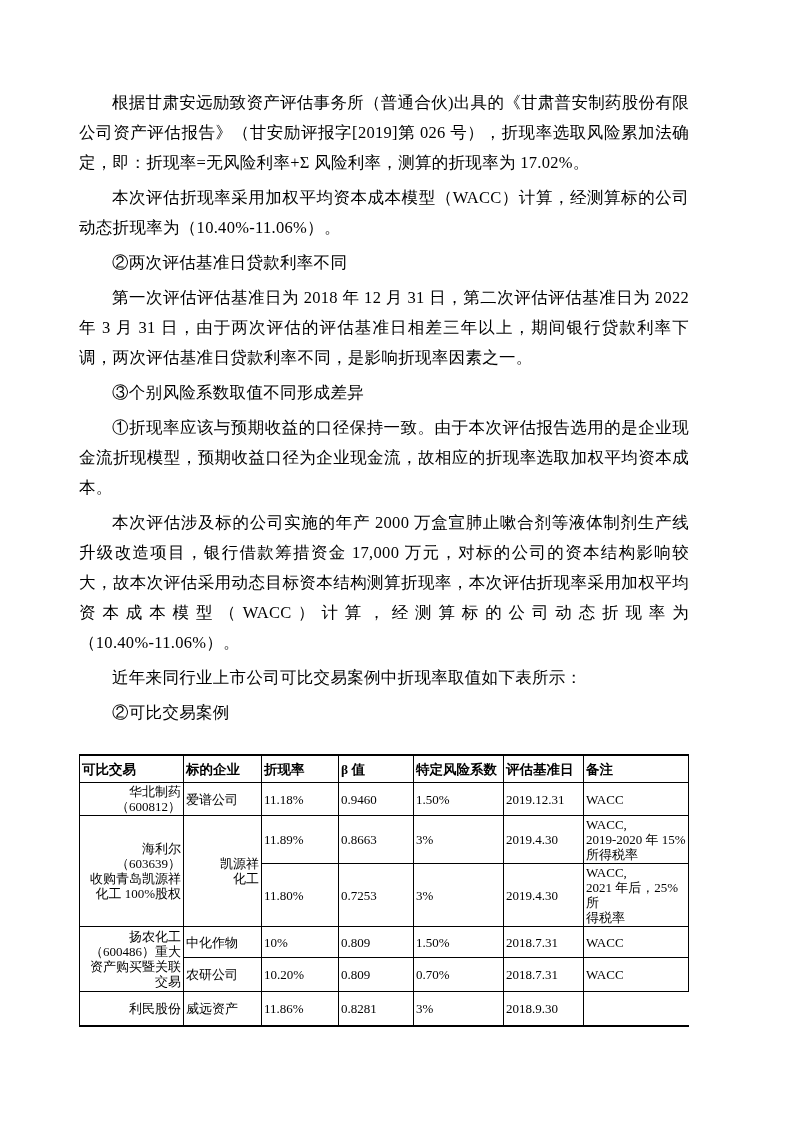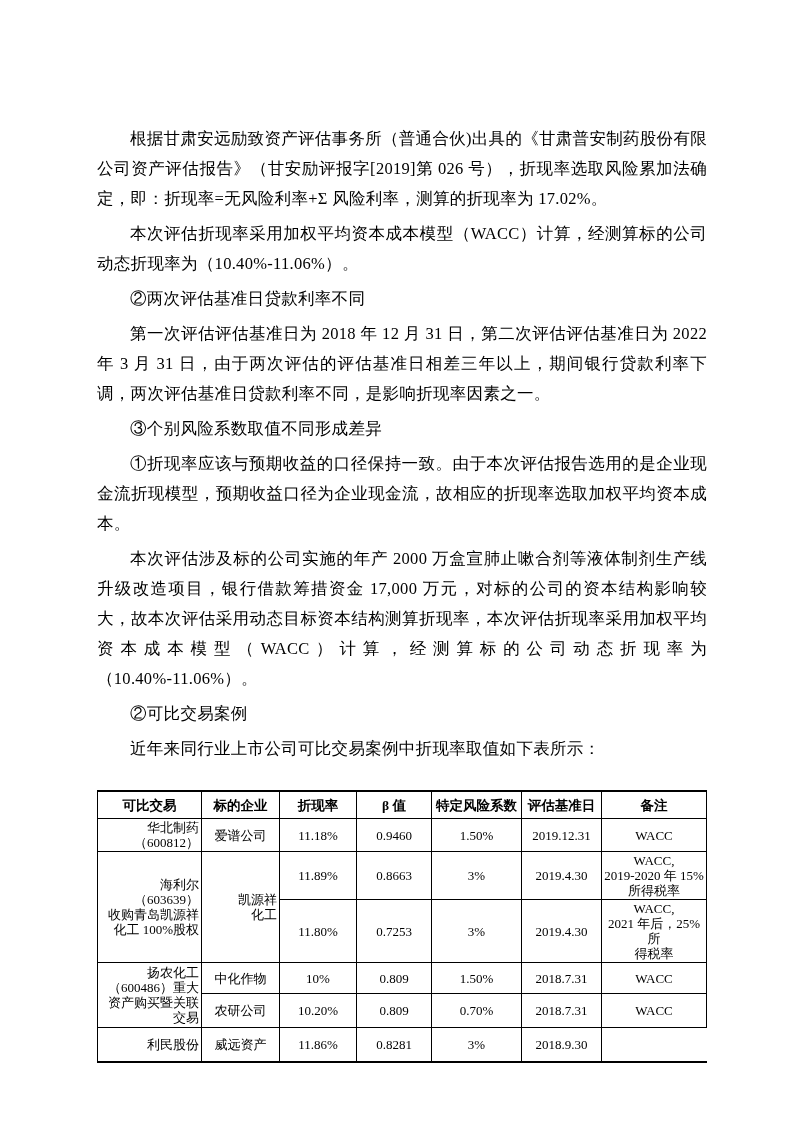--- a/index.html
+++ b/index.html
@@ -9,23 +9,22 @@
     color: #000;
   }
   .page {
     position: relative;
     width: 793px; height: 1122px;
     background: #fff;
     overflow: hidden;
   }
   .content {
     position: absolute;
-    left: 97px; top: 88px;
+    left: 79px; top: 88px;
     width: 610px;
-    margin-top: 36px;
   }
   .body-text p {
     margin: 0 0 5px 0;
     font-size: 16.5px;
     line-height: 30px;
     text-align: justify;
     text-indent: 2em;
     letter-spacing: 0.3px;
   }
   table.cmp {
@@ -33,21 +32,21 @@
     margin-top: 26px;
     width: 609px;
     table-layout: fixed;
     border-top: 2.5px solid #000;
     border-bottom: 2.5px solid #000;
     font-size: 13px;
   }
   table.cmp th, table.cmp td {
     border: 1px solid #000;
     padding: 1px 2px;
-    text-align: center;
+    text-align: left;
     vertical-align: middle;
     line-height: 15px;
     white-space: pre-line;
     overflow: hidden;
   }
   table.cmp th {
     font-size: 13.5px;
     font-weight: bold;
     height: 24px;
   }
@@ -76,22 +75,22 @@
   <div class="content">
 
     <div class="body-text">
       <p>根据甘肃安远励致资产评估事务所（普通合伙)出具的《甘肃普安制药股份有限公司资产评估报告》（甘安励评报字[2019]第 026 号），折现率选取风险累加法确定，即：折现率=无风险利率+Σ 风险利率，测算的折现率为 17.02%。</p>
       <p>本次评估折现率采用加权平均资本成本模型（WACC）计算，经测算标的公司动态折现率为（10.40%-11.06%）。</p>
       <p>②两次评估基准日贷款利率不同</p>
       <p>第一次评估评估基准日为 2018 年 12 月 31 日，第二次评估评估基准日为 2022 年 3 月 31 日，由于两次评估的评估基准日相差三年以上，期间银行贷款利率下调，两次评估基准日贷款利率不同，是影响折现率因素之一。</p>
       <p>③个别风险系数取值不同形成差异</p>
       <p>①折现率应该与预期收益的口径保持一致。由于本次评估报告选用的是企业现金流折现模型，预期收益口径为企业现金流，故相应的折现率选取加权平均资本成本。</p>
       <p>本次评估涉及标的公司实施的年产 2000 万盒宣肺止嗽合剂等液体制剂生产线升级改造项目，银行借款筹措资金 17,000 万元，对标的公司的资本结构影响较大，故本次评估采用动态目标资本结构测算折现率，本次评估折现率采用加权平均资本成本模型（WACC）计算，经测算标的公司动态折现率为（10.40%-11.06%）。</p>
+      <p>近年来同行业上市公司可比交易案例中折现率取值如下表所示：</p>
       <p>②可比交易案例</p>
-      <p>近年来同行业上市公司可比交易案例中折现率取值如下表所示：</p>
     </div>
 
     <table class="cmp">
       <colgroup>
         <col style="width:104px">
         <col style="width:78px">
         <col style="width:77px">
         <col style="width:75px">
         <col style="width:90px">
         <col style="width:80px">

